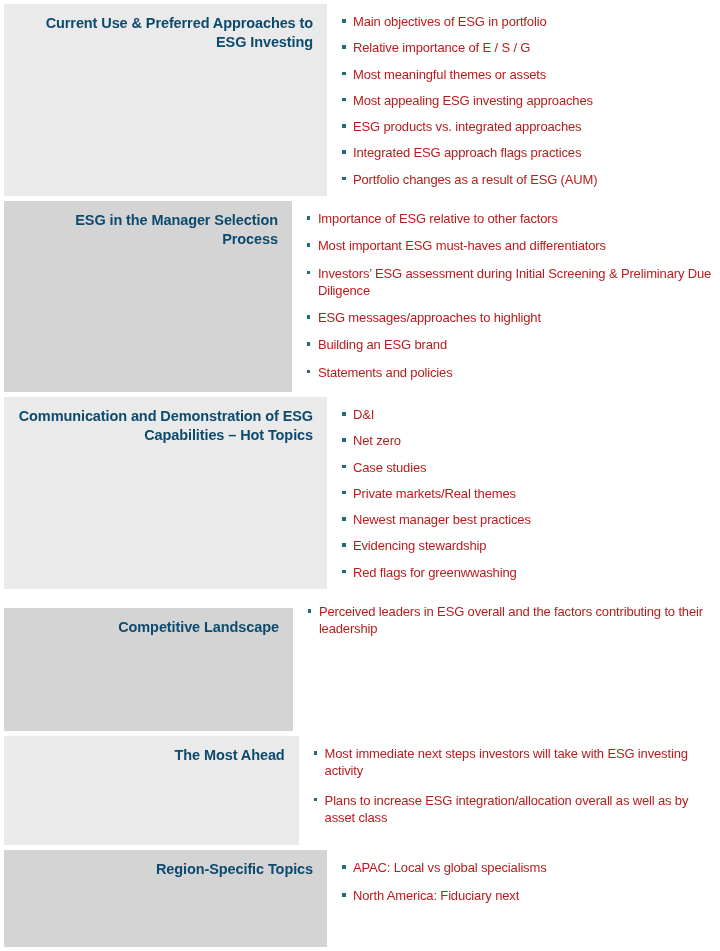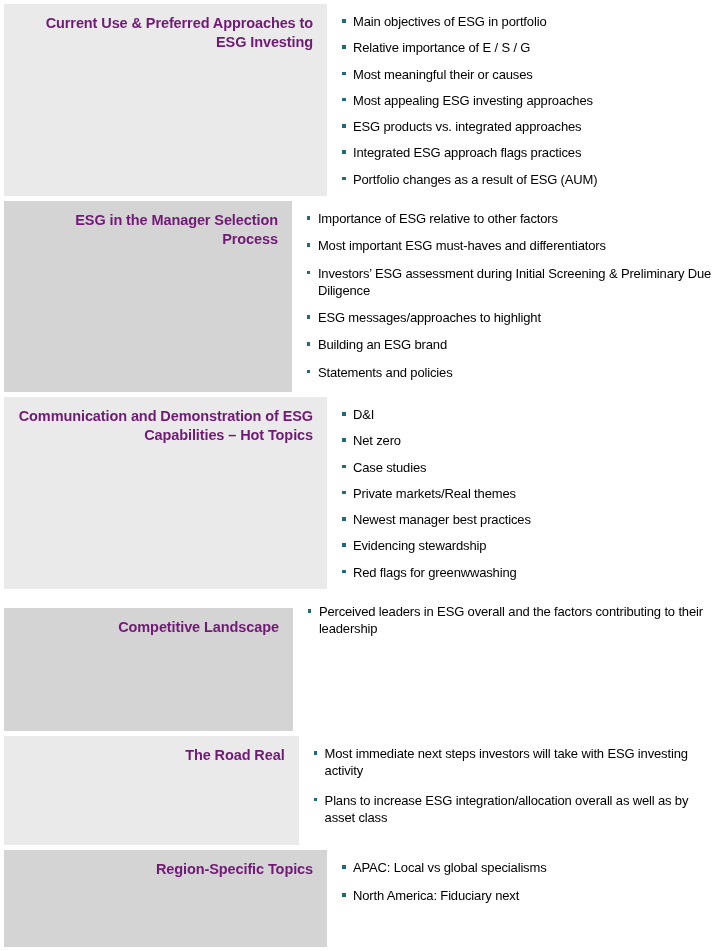--- a/index.html
+++ b/index.html
@@ -43,21 +43,21 @@
     align-items: flex-start;
     padding: 10px 14px 10px 14px;
   }
 
   .row-label-cell.shade-light { background: #eaeaea; }
   .row-label-cell.shade-dark  { background: #d4d4d4; }
 
   .row-label-text {
     font-size: 14.5px;
     font-weight: bold;
-    color: #701a75;
+    color: #0c4a6e;
     text-align: right;
     line-height: 1.30;
     letter-spacing: -0.1px;
     max-width: 295px;
   }
 
   .row-bullets-cell {
     flex: 1 1 auto;
     margin-left: 5px;
     background: #ffffff;
@@ -70,21 +70,21 @@
     margin: 0;
     padding: 0;
   }
 
   .bullet-item {
     position: relative;
     padding-left: 11px;
     margin-bottom: 9px;
     font-size: 13px;
     line-height: 1.33;
-    color: #000000;
+    color: #b91c1c;
     letter-spacing: -0.15px;
   }
   .bullet-item:last-child { margin-bottom: 0; }
 
   .bullet-marker {
     position: absolute;
     left: 0;
     top: 6px;
     width: 3.5px;
     height: 3.5px;
@@ -109,21 +109,21 @@
 
 <div id="topics-table">
     <div class="topic-row" id="row-0">
       <div class="row-label-cell shade-light" style="background: rgb(234, 234, 234);">
         <div class="row-label-text">Current Use &amp; Preferred Approaches to ESG Investing</div>
       </div>
       <div class="row-bullets-cell">
         <ul class="bullet-list">
           <li class="bullet-item"><span class="bullet-marker" style="background: rgb(31, 107, 122);"></span><span>Main objectives of ESG in portfolio</span></li>
           <li class="bullet-item"><span class="bullet-marker" style="background: rgb(31, 107, 122);"></span><span>Relative importance of E / S / G</span></li>
-          <li class="bullet-item"><span class="bullet-marker" style="background: rgb(31, 107, 122);"></span><span>Most meaningful their or causes</span></li>
+          <li class="bullet-item"><span class="bullet-marker" style="background: rgb(31, 107, 122);"></span><span>Most meaningful themes or assets</span></li>
           <li class="bullet-item"><span class="bullet-marker" style="background: rgb(31, 107, 122);"></span><span>Most appealing ESG investing approaches</span></li>
           <li class="bullet-item"><span class="bullet-marker" style="background: rgb(31, 107, 122);"></span><span>ESG products vs. integrated approaches</span></li>
           <li class="bullet-item"><span class="bullet-marker" style="background: rgb(31, 107, 122);"></span><span>Integrated ESG approach flags practices</span></li>
           <li class="bullet-item"><span class="bullet-marker" style="background: rgb(31, 107, 122);"></span><span>Portfolio changes as a result of ESG (AUM)</span></li>
         </ul>
       </div>
     </div>
     <div class="topic-row" id="row-1">
       <div class="row-label-cell shade-dark" style="background: rgb(212, 212, 212);">
         <div class="row-label-text">ESG in the Manager Selection Process</div>
@@ -160,21 +160,21 @@
         <div class="row-label-text">Competitive Landscape</div>
       </div>
       <div class="row-bullets-cell">
         <ul class="bullet-list">
           <li class="bullet-item"><span class="bullet-marker" style="background: rgb(31, 107, 122);"></span><span>Perceived leaders in ESG overall and the factors contributing to their leadership</span></li>
         </ul>
       </div>
     </div>
     <div class="topic-row" id="row-4">
       <div class="row-label-cell shade-light" style="background: rgb(234, 234, 234);">
-        <div class="row-label-text">The Road Real</div>
+        <div class="row-label-text">The Most Ahead</div>
       </div>
       <div class="row-bullets-cell">
         <ul class="bullet-list">
           <li class="bullet-item"><span class="bullet-marker" style="background: rgb(31, 107, 122);"></span><span>Most immediate next steps investors will take with ESG investing activity</span></li>
           <li class="bullet-item"><span class="bullet-marker" style="background: rgb(31, 107, 122);"></span><span>Plans to increase ESG integration/allocation overall as well as by asset class</span></li>
         </ul>
       </div>
     </div>
     <div class="topic-row" id="row-5">
       <div class="row-label-cell shade-dark" style="background: rgb(212, 212, 212);">

